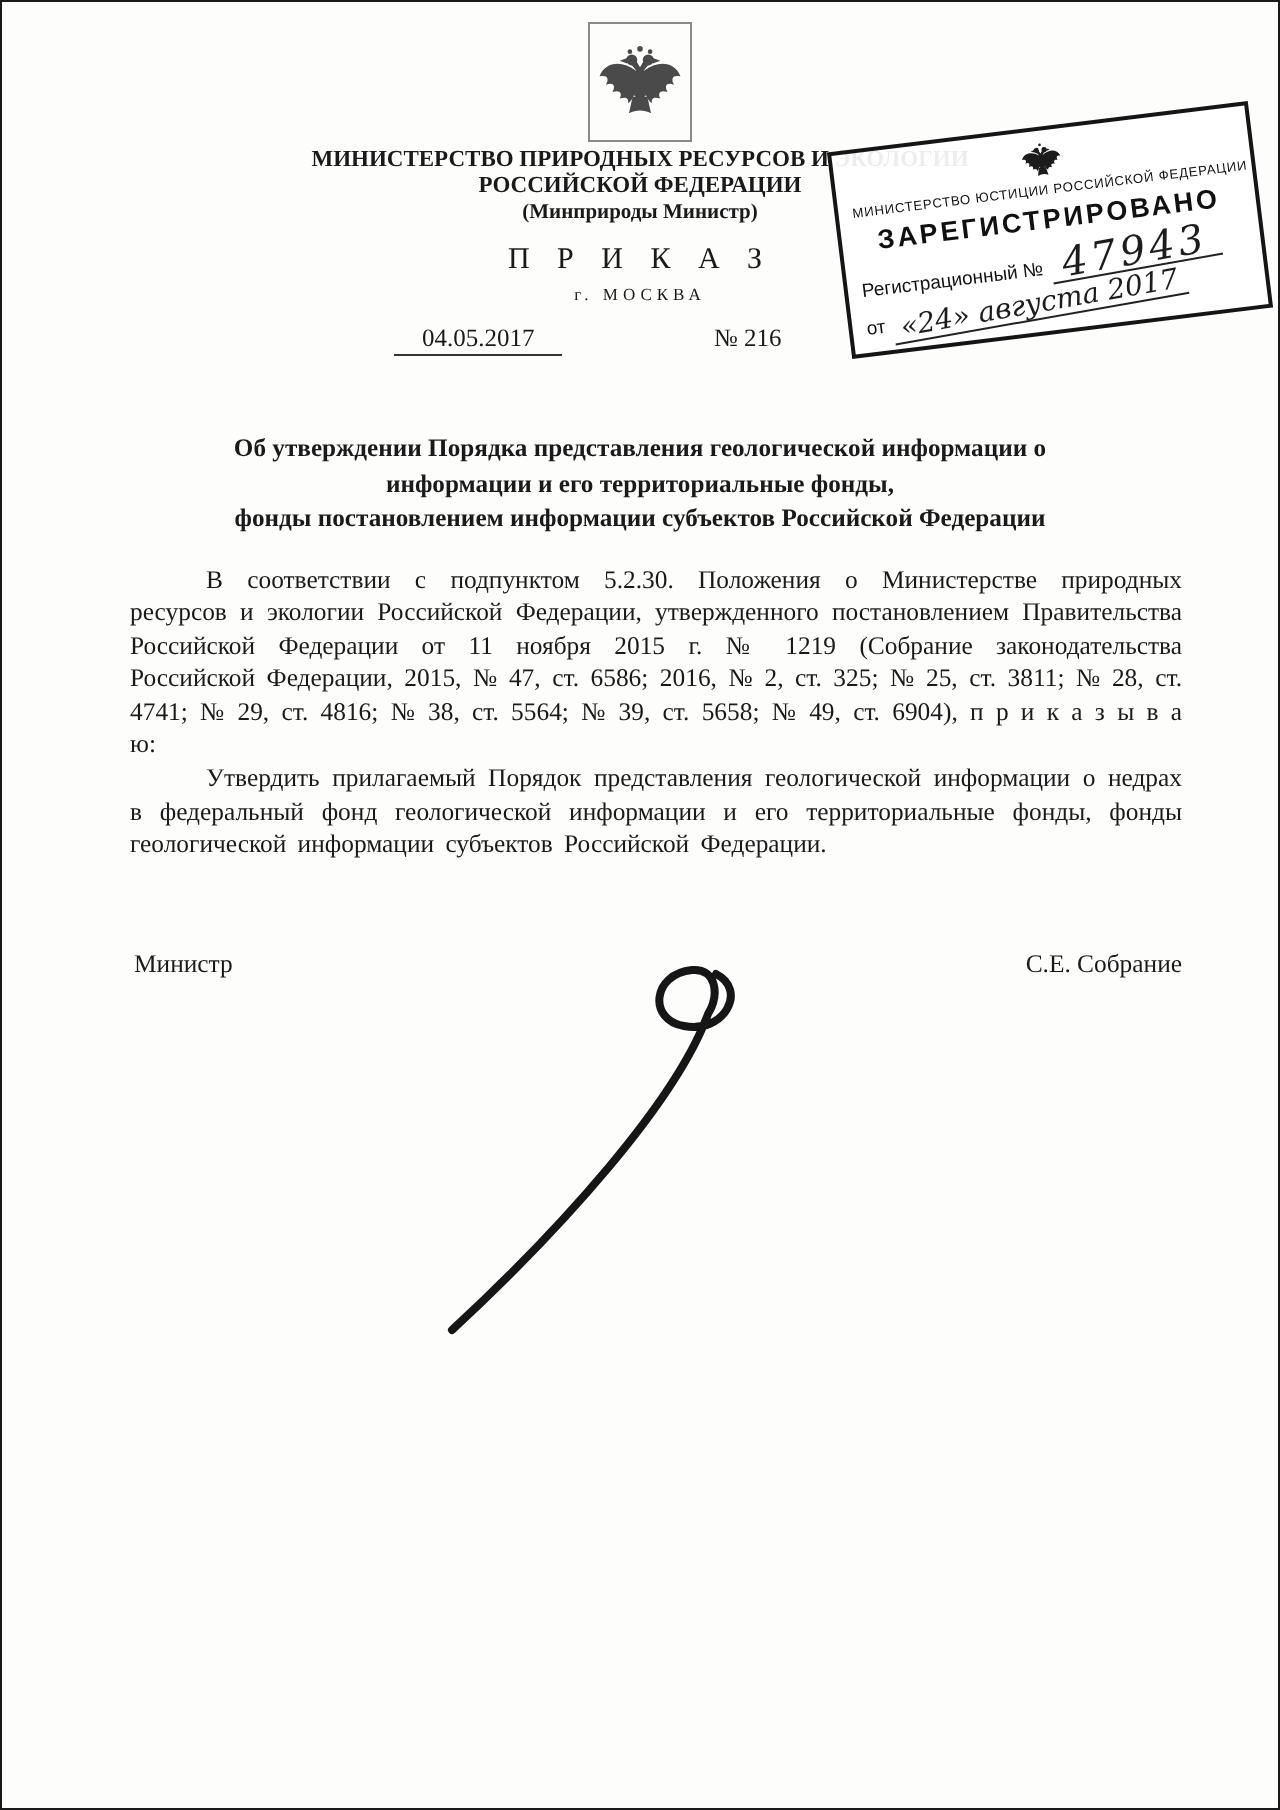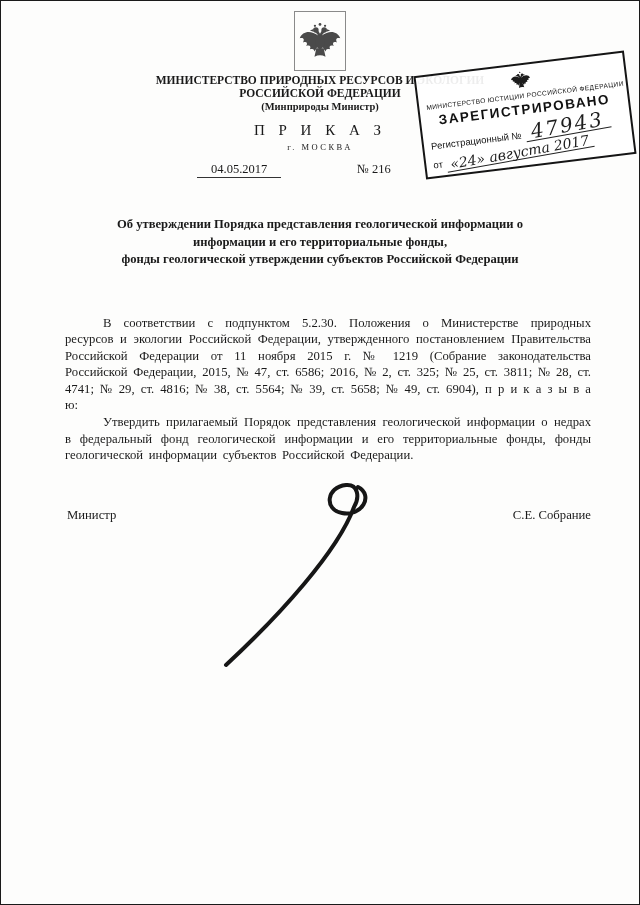--- a/index.html
+++ b/index.html
@@ -44,21 +44,21 @@
   .stamp-line { font-size:9.5px; margin-top:4px; display:flex; align-items:flex-end; gap:4px; }
   .hand {
     font-family:"DejaVu Serif", serif; font-style:italic; color:#1d1d1d;
     display:inline-block; transform:rotate(-3deg);
   }
   .hand-number { font-size:20px; line-height:18px; border-bottom:1px solid #222; padding:0 6px; letter-spacing:2px; }
   .hand-date { font-size:14px; line-height:14px; border-bottom:1px solid #222; padding:0 4px; }
   
   .doc-title { margin-top:36px; text-align:center; font-weight:bold; font-size:12.6px; line-height:17.5px; padding:0 48px; }
   
-  .body-text { margin:46px 48px 0 64px; }
+  .body-text { margin:13px 48px 0 64px; }
   .body-text p {
     margin:0; font-size:12.7px; line-height:16.6px; text-align:justify;
     text-indent:38px; word-spacing:2.5px;
   }
   
   .sign-row {
     display:flex; justify-content:space-between; align-items:baseline;
     margin:44px 48px 0 66px; font-size:12.7px;gap:44px;
   }
   .signature-svg { position:absolute; left:205px; top:472px; width:180px; height:200px; }
@@ -123,21 +123,21 @@
     </div>
     <div class="stamp-line">
       <span>от</span>
       <span class="hand hand-date">«24» августа 2017</span>
     </div>
   </div>
 
   <div class="doc-title">
     <div>Об утверждении Порядка представления геологической информации о</div>
     <div>информации и его территориальные фонды,</div>
-    <div>фонды геологической утверждении субъектов Российской Федерации</div>
+    <div>фонды постановлением информации субъектов Российской Федерации</div>
   </div>
 
   <div class="body-text">
     <p>В соответствии с подпунктом 5.2.30. Положения о Министерстве природных ресурсов и экологии Российской Федерации, утвержденного постановлением Правительства Российской Федерации от 11 ноября 2015 г. № 1219 (Собрание законодательства Российской Федерации, 2015, № 47, ст. 6586; 2016, № 2, ст. 325; № 25, ст. 3811; № 28, ст. 4741; № 29, ст. 4816; № 38, ст. 5564; № 39, ст. 5658; № 49, ст. 6904), п р и к а з ы в а ю:</p>
     <p>Утвердить прилагаемый Порядок представления геологической информации о недрах в федеральный фонд геологической информации и его территориальные фонды, фонды геологической информации субъектов Российской Федерации.</p>
   </div>
 
   <div class="sign-row">
     <span>Министр</span>
     <span>С.Е. Собрание</span>

